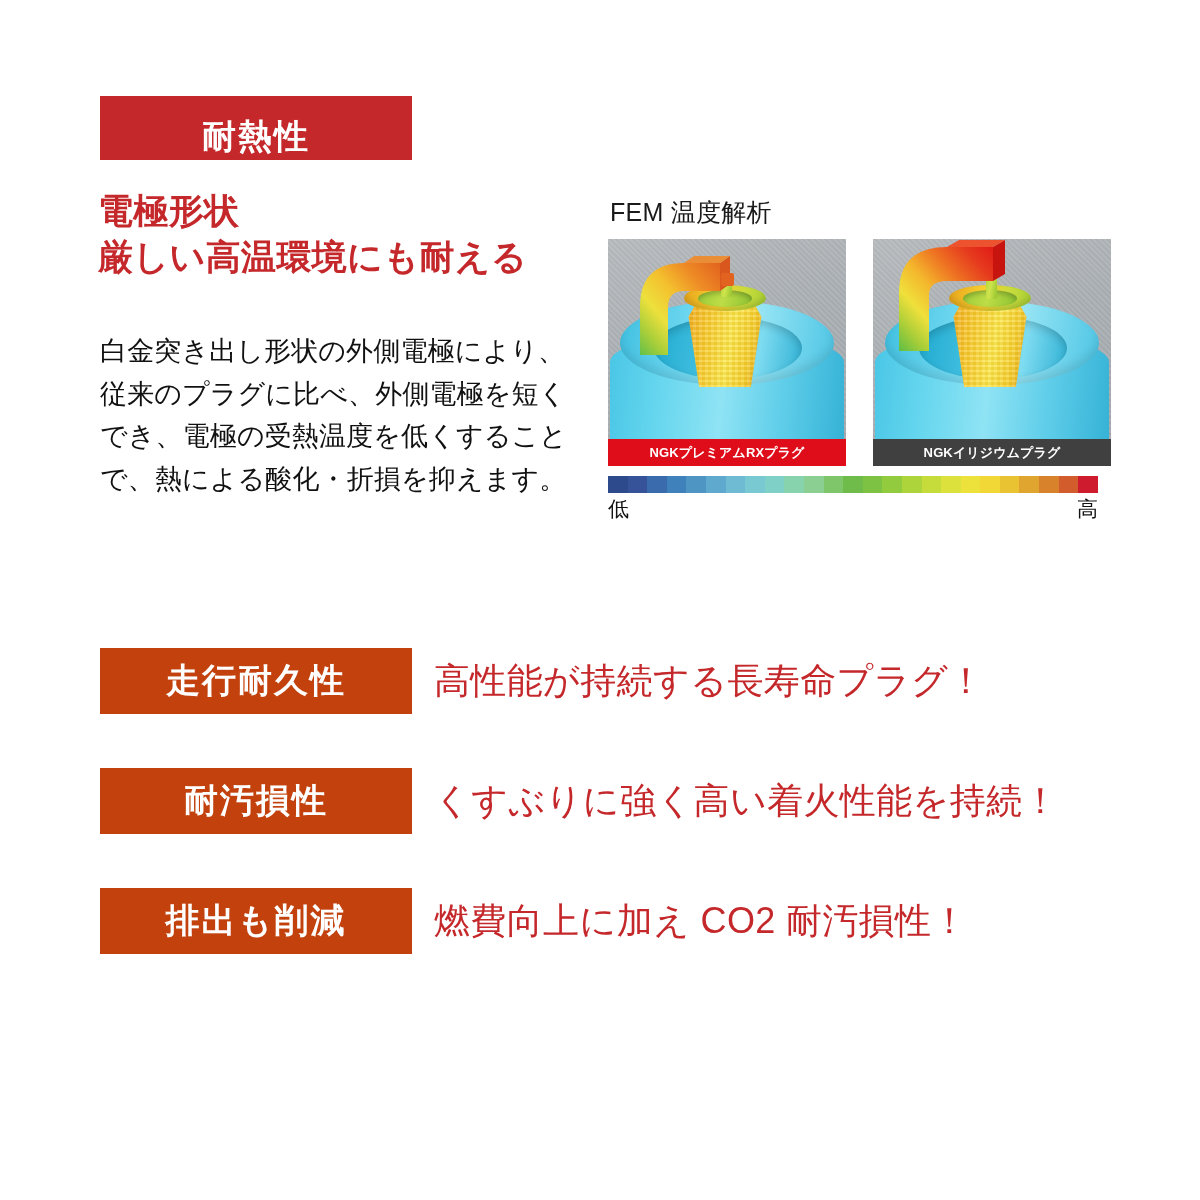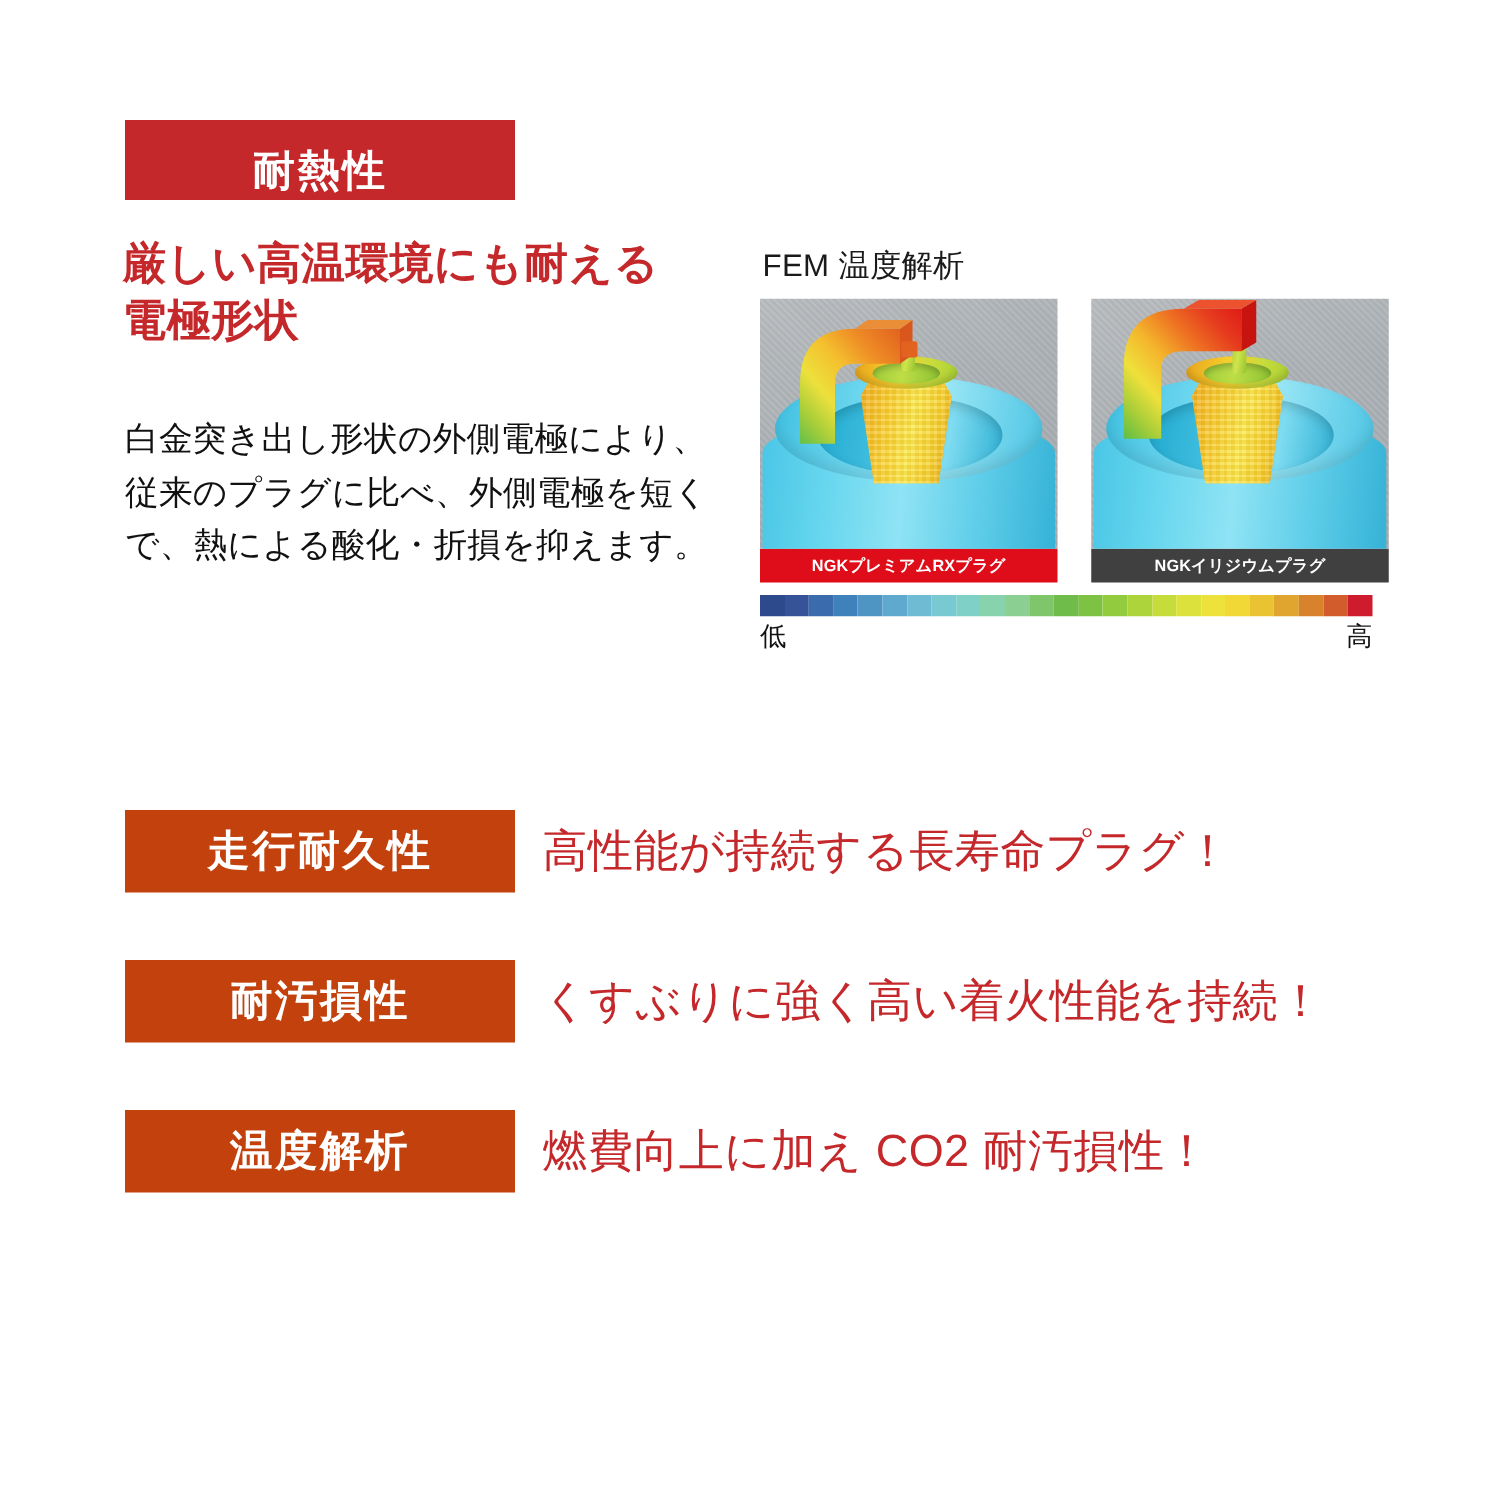--- a/index.html
+++ b/index.html
@@ -241,27 +241,28 @@
   #row-2 { top: 888px; }
 </style>
 </head>
 <body>
 
 <div class="section-badge" id="heat-badge">
   <span>耐熱性</span>
 </div>
 
 <div id="heat-heading">
+  <span class="l">電極形状</span>
   <span class="l">厳しい高温環境にも耐える</span>
-  <span class="l">電極形状</span>
 </div>
 
 <div id="heat-body">
   <span class="l">白金突き出し形状の外側電極により、</span>
   <span class="l">従来のプラグに比べ、外側電極を短く</span>
+  <span class="l">でき、電極の受熱温度を低くすること</span>
   <span class="l">で、熱による酸化・折損を抑えます。</span>
 </div>
 
 <div id="fem-block">
 
   <div id="fem-title">FEM 温度解析</div>
 
   <div class="fem-grid">
 
     <div class="fem-card card-rx">
@@ -373,16 +374,16 @@
 
 <div class="feature-row" id="row-1">
   <div class="feature-badge">
     <span>耐汚損性</span>
   </div>
   <div class="feature-text">くすぶりに強く高い着火性能を持続！</div>
 </div>
 
 <div class="feature-row" id="row-2">
   <div class="feature-badge">
-    <span>温度解析</span>
+    <span>排出も削減</span>
   </div>
   <div class="feature-text">燃費向上に加え CO2 耐汚損性！</div>
 </div>
 
 </body></html>

